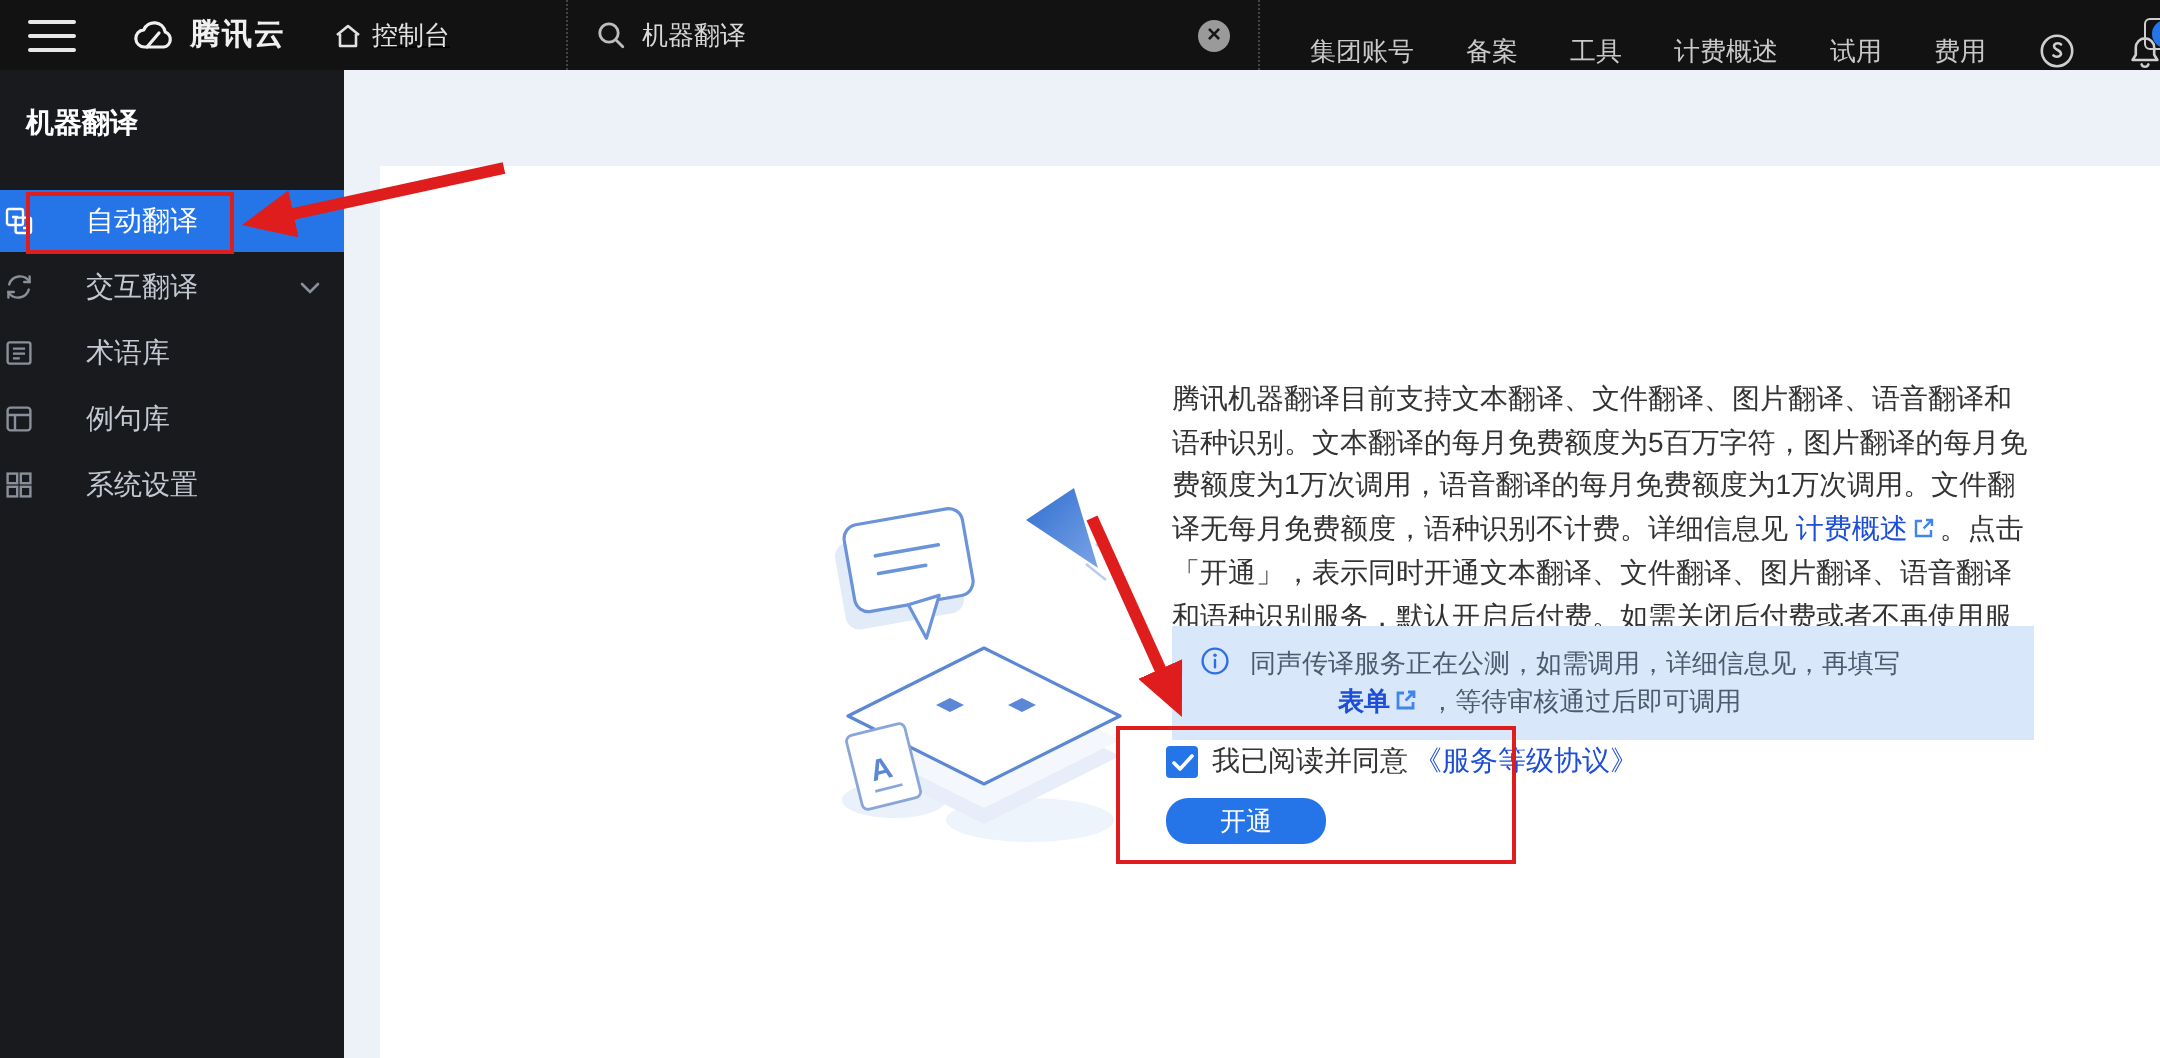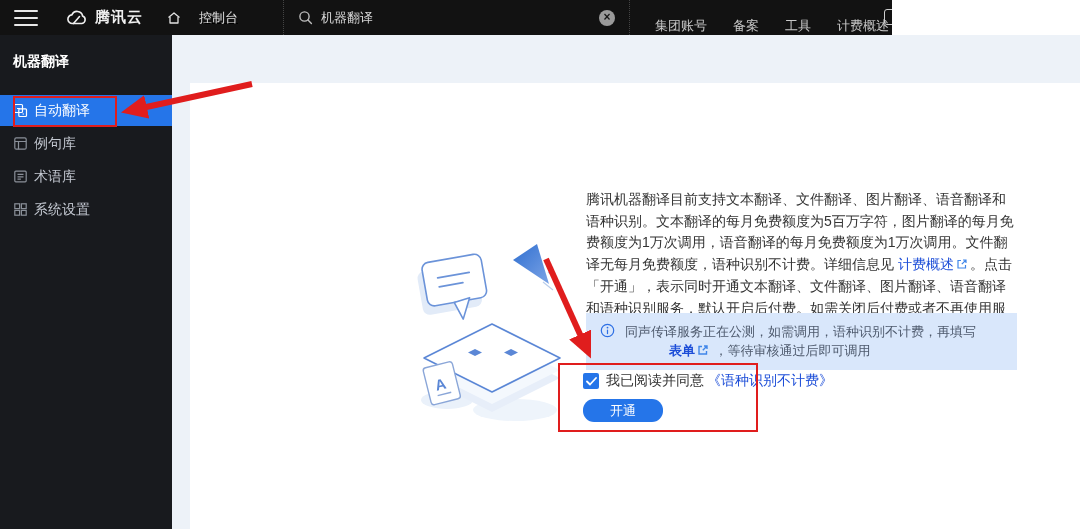--- a/index.html
+++ b/index.html
@@ -1,29 +1,29 @@
 <!DOCTYPE html>
 <html><head>
 <meta charset="utf-8">
 <style>
   * { margin:0; padding:0; box-sizing:border-box; }
   html,body { width:1080px; height:529px; overflow:hidden; background:#fff;
     font-family:"Liberation Sans","DejaVu Sans",sans-serif; }
   .app { position:relative; width:1080px; height:529px; }
 
   
-  .topbar { position:absolute; left:0; top:0; width:892px; height:35px;
+  .topbar { position:absolute; left:0; top:0; width:1080px; height:35px;
     background:#121212; overflow:hidden; z-index:5; }
   .tb-left { position:absolute; left:0; top:0; height:35px; display:flex; align-items:center; }
   .hamburger { width:24px; height:16px; margin-left:14px; display:flex; flex-direction:column;
     justify-content:space-between; cursor:pointer; }
   .hamburger span { display:block; height:2px; background:#e8e8e8; border-radius:1px; }
   .brand { display:flex; align-items:center; margin-left:28px; gap:7px; cursor:pointer; }
   .brand-text { color:#f0f0f0; font-size:15px; font-weight:bold; letter-spacing:1px; }
-  .console { display:flex; align-items:center; margin-left:24px; gap:18px; cursor:pointer;text-decoration:underline; }
+  .console { display:flex; align-items:center; margin-left:24px; gap:5px; cursor:pointer;text-decoration:underline; }
   .console-text { color:#e2e2e2; font-size:13px; }
 
   .tb-search { position:absolute; left:283px; top:0; width:347px; height:35px;
     border-left:1px dotted #444; border-right:1px dotted #444;
     display:flex; align-items:center; cursor:text; }
   .tb-search .mag { margin-left:14px; }
   .search-value { margin-left:8px; color:#d8d8d8; font-size:13px; }
   .clear-btn { position:absolute; right:14px; width:16px; height:16px; border-radius:50%;
     background:#9a9a9a; color:#161616; font-size:12px; line-height:15px; text-align:center;
     cursor:pointer; font-weight:bold; }
@@ -36,21 +36,21 @@
     background:#2575e9; border-radius:7px; color:#fff; font-size:10px; line-height:14px;
     text-align:center; padding:0 3px; }
   .tb-edge-icon { position:absolute; right:-8px; top:9px; width:16px; height:16px;
     border:1.4px solid #cfcfcf; border-radius:3px; cursor:pointer; }
 
   
   .sidebar { position:absolute; left:0; top:35px; width:172px; height:494px;
     background:#181a1e; z-index:4; }
   .sb-title { color:#ffffff; font-size:14px; font-weight:600; padding:18px 0 0 13px; height:60px; }
   .sb-item { position:relative; height:31px; margin-bottom:2px; display:flex; align-items:center;
-    padding-left:13px; gap:6px; color:#c3c8d1; font-size:14px; cursor:pointer; }
+    padding-left:2px; gap:26px; color:#c3c8d1; font-size:14px; cursor:pointer; }
   .sb-item .sb-ic { display:flex; color:#8a9099; }
   .sb-item.active { background:#2575e9; color:#ffffff; }
   .sb-item.active .sb-ic { color:#ffffff; }
   .sb-chevron { margin-left:auto; margin-right:12px; color:#8a9099; display:flex; }
 
   
   .content-bg { position:absolute; left:172px; top:35px; width:908px; height:494px;
     background:#edf2f8; }
   .panel { position:absolute; left:190px; top:83px; width:890px; height:446px;
     background:#ffffff; }
@@ -157,39 +157,53 @@
       <span class="sb-ic">
         <svg width="15" height="15" viewBox="0 0 15 15" fill="none" stroke="currentColor" stroke-width="1.2" stroke-linejoin="round">
           <rect x="1.5" y="1.5" width="8" height="8" rx="1"></rect>
           <rect x="5.8" y="5.8" width="7.7" height="7.7" rx="1"></rect>
           <path d="M4 5.5h3M9.5 11h1.5"></path>
         </svg>
       </span>
       <span>自动翻译</span>
     </div>
 
+    <div class="sb-item">
+      <span class="sb-ic">
+        <svg width="15" height="15" viewBox="0 0 15 15" fill="none" stroke="currentColor" stroke-width="1.2" stroke-linecap="round">
+          <path d="M12.8 5A5.6 5.6 0 0 0 2.6 6.2M2.2 10a5.6 5.6 0 0 0 10.2-1.2"></path>
+          <path d="M12.8 2.2V5h-2.7M2.2 12.8V10h2.7"></path>
+        </svg>
+      </span>
+      <span>交互翻译</span>
+      <span class="sb-chevron">
+        <svg width="10" height="6" viewBox="0 0 10 6" fill="none" stroke="currentColor" stroke-width="1.3" stroke-linecap="round">
+            <path d="M1 1l4 4 4-4"></path>
+          </svg>
+      </span>
+    </div>
+
+    <div class="sb-item">
+      <span class="sb-ic">
+        <svg width="15" height="15" viewBox="0 0 15 15" fill="none" stroke="currentColor" stroke-width="1.2" stroke-linejoin="round">
+          <rect x="1.8" y="2.2" width="11.4" height="10.6" rx="1"></rect>
+          <path d="M4.5 5.3h6M4.5 7.8h6M4.5 10.2h3.4"></path>
+        </svg>
+      </span>
+      <span>术语库</span>
+    </div>
 
     <div class="sb-item">
       <span class="sb-ic">
         <svg width="15" height="15" viewBox="0 0 15 15" fill="none" stroke="currentColor" stroke-width="1.2" stroke-linejoin="round">
           <rect x="1.8" y="1.8" width="11.4" height="11.4" rx="1.5"></rect>
           <path d="M1.8 5.5h11.4M5.5 5.5v7.7"></path>
         </svg>
       </span>
       <span>例句库</span>
-    </div>
-
-    <div class="sb-item">
-      <span class="sb-ic">
-        <svg width="15" height="15" viewBox="0 0 15 15" fill="none" stroke="currentColor" stroke-width="1.2" stroke-linejoin="round">
-          <rect x="1.8" y="2.2" width="11.4" height="10.6" rx="1"></rect>
-          <path d="M4.5 5.3h6M4.5 7.8h6M4.5 10.2h3.4"></path>
-        </svg>
-      </span>
-      <span>术语库</span>
     </div>
 
     <div class="sb-item">
       <span class="sb-ic">
         <svg width="15" height="15" viewBox="0 0 15 15" fill="none" stroke="currentColor" stroke-width="1.2">
           <rect x="1.8" y="1.8" width="4.8" height="4.8"></rect>
             <rect x="8.4" y="1.8" width="4.8" height="4.8"></rect>
           <rect x="1.8" y="8.4" width="4.8" height="4.8"></rect>
             <rect x="8.4" y="8.4" width="4.8" height="4.8"></rect>
         </svg>
@@ -241,34 +255,34 @@
         </svg></span><span>。点击「开通」，表示同时开通文本翻译、文件翻译、图片翻译、语音翻译和语种识别服务，默认开启后付费。如需关闭后付费或者不再使用服务需要关闭，可到「</span><a class="lnk">系统设置</a><span>」页面设置。</span></p>
 
   <div class="alert">
     <span class="info-ic">
       <svg width="15" height="15" viewBox="0 0 15 15" fill="none" stroke="currentColor" stroke-width="1.2">
         <circle cx="7.5" cy="7.5" r="6.2"></circle>
           <path d="M7.5 7v3.6" stroke-linecap="round"></path>
           <circle cx="7.5" cy="4.6" r=".9" fill="currentColor" stroke="none"></circle>
       </svg>
     </span>
-    <span><span>同声传译服务正在公测，如需调用，语种识别不计费，再填写 </span><b><a class="lnk" style="font-weight:bold">表单</a></b><span class="ext-ic"><svg width="12" height="12" viewBox="0 0 12 12" fill="none" stroke="currentColor" stroke-width="1.4">
+    <span><span>同声传译服务正在公测，如需调用，详细信息见，再填写 </span><b><a class="lnk" style="font-weight:bold">表单</a></b><span class="ext-ic"><svg width="12" height="12" viewBox="0 0 12 12" fill="none" stroke="currentColor" stroke-width="1.4">
             <path d="M5 2.5H2v7.5h7.5V7"></path>
             <path d="M7 2h3v3M10 2 5.8 6.2"></path>
           </svg></span><span> ，等待审核通过后即可调用</span></span>
   </div>
 
   <div class="agreement">
     <span class="checkbox">
       <svg width="11" height="9" viewBox="0 0 11 9" fill="none" stroke="#ffffff" stroke-width="1.8" stroke-linecap="round" stroke-linejoin="round">
           <path d="M1 4.5 4 7.5 10 1"></path>
         </svg>
     </span>
     <span>我已阅读并同意</span>
-      <a class="lnk" style="margin-left:-4px">《语种识别不计费》</a>
+      <a class="lnk" style="margin-left:-4px">《服务等级协议》</a>
   </div>
 
   <button class="btn-activate">开通</button>
 
   <div class="anno-box anno-sidebar"></div>
   <div class="anno-box anno-activate"></div>
   <svg class="anno-arrows" width="1080" height="529" viewBox="0 0 1080 529">
     <defs>
       <marker id="ah" markerWidth="4.4" markerHeight="4" refX="3.2" refY="2" orient="auto">
         <path d="M0 0 L4.4 2 L0 4 Z" fill="#e01d1d"></path>

